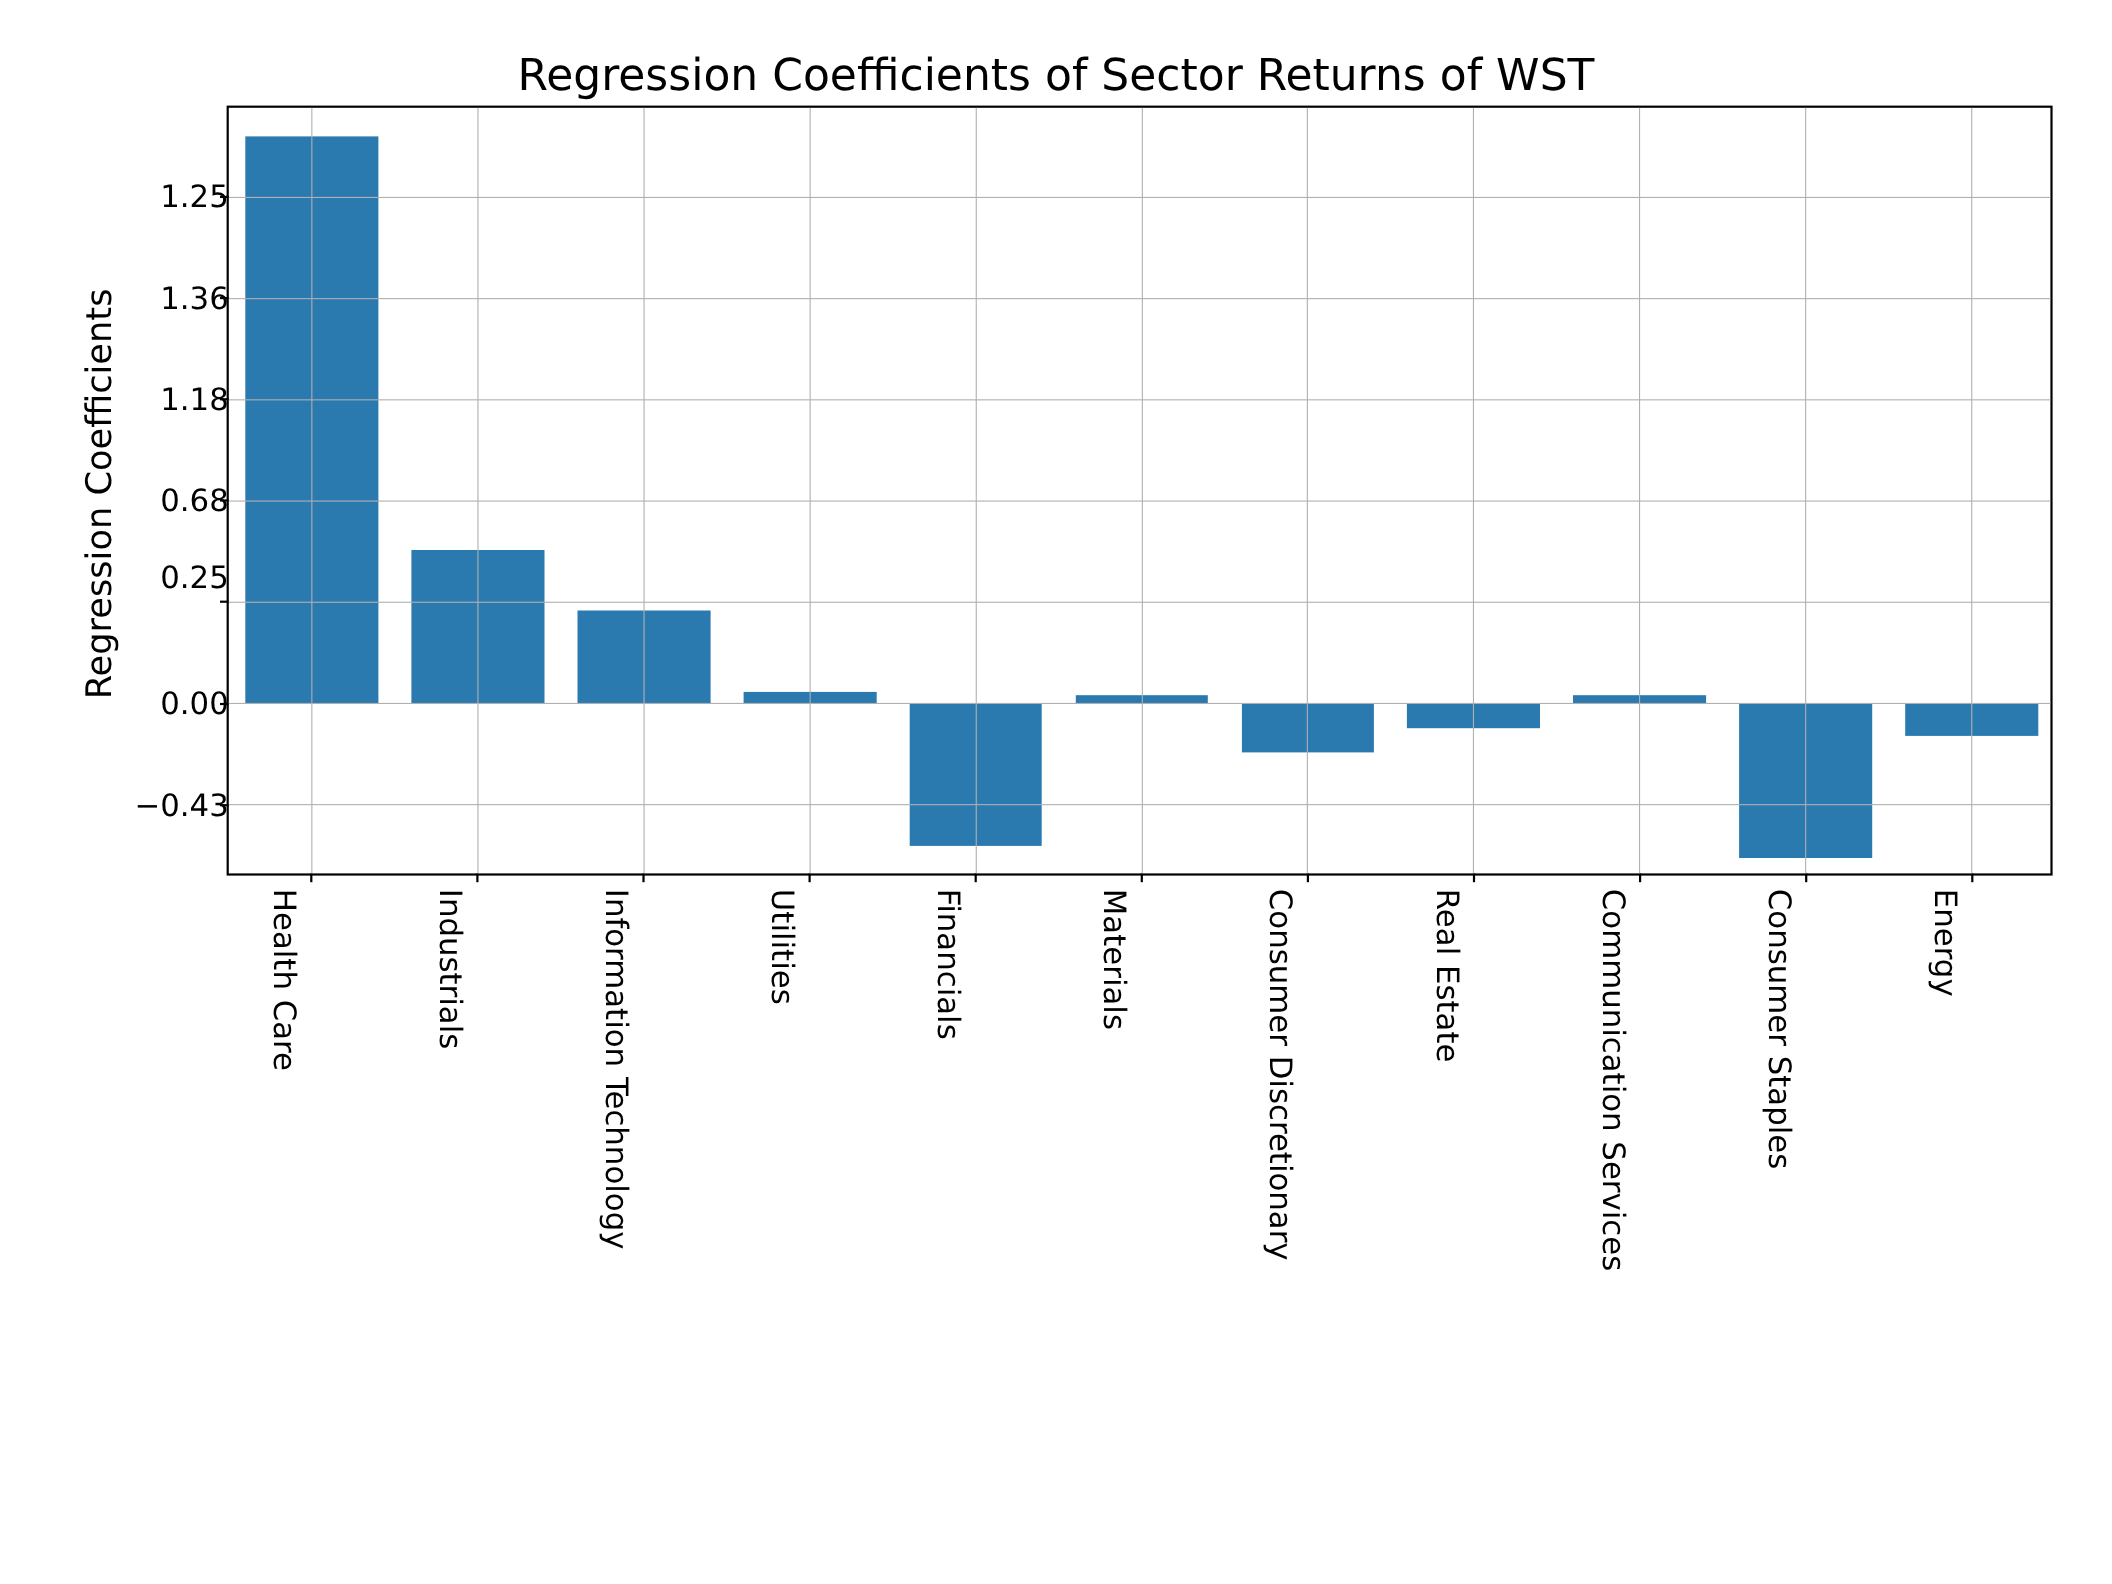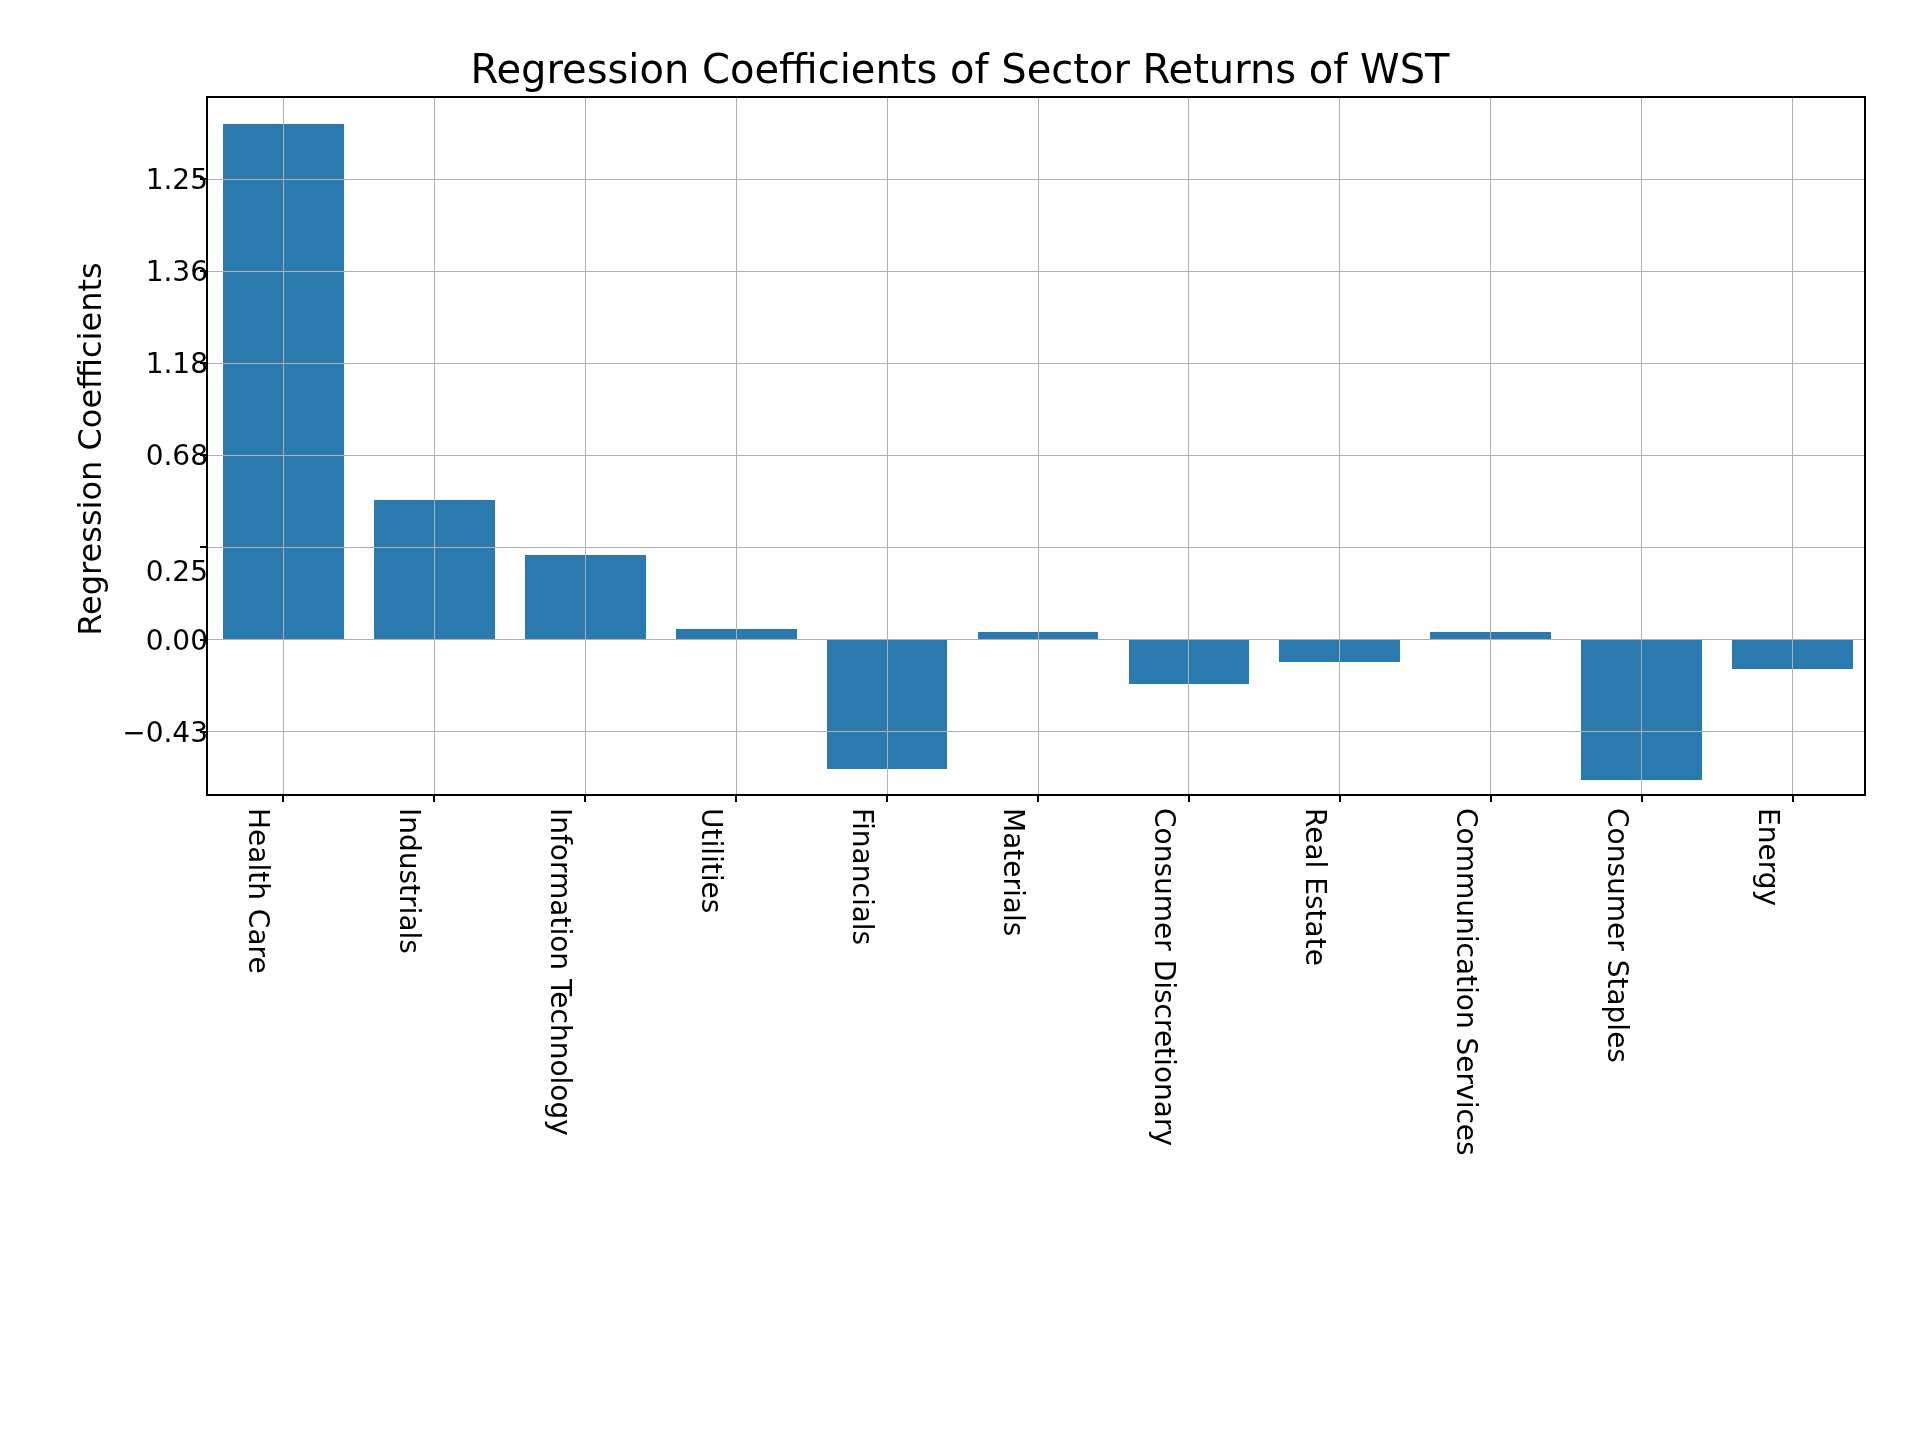--- a/index.html
+++ b/index.html
@@ -109,21 +109,21 @@
 
   <div id="plot" class="plot-area" style="left: 206px; top: 96px; width: 1660px; height: 700px;">
       <div class="grid-line-h" style="top: 633.184px; z-index: 1;"></div>
       <div class="ytick-mark" style="top: 632.684px;"></div>
       <div class="ytick-label" style="top: 633.684px;">−0.43</div>
       <div class="grid-line-h" style="top: 541.079px; z-index: 1;"></div>
       <div class="ytick-mark" style="top: 540.579px;"></div>
       <div class="ytick-label" style="top: 541.579px;">0.00</div>
       <div class="grid-line-h" style="top: 448.974px; z-index: 1;"></div>
       <div class="ytick-mark" style="top: 448.474px;"></div>
-      <div class="ytick-label" style="top: 473px; text-align: right;">0.25</div>
+      <div class="ytick-label" style="top: 427px; text-align: right;">0.25</div>
       <div class="grid-line-h" style="top: 356.868px; z-index: 1;"></div>
       <div class="ytick-mark" style="top: 356.368px;"></div>
       <div class="ytick-label" style="top: 357.368px;">0.68</div>
       <div class="grid-line-h" style="top: 264.763px; z-index: 1;"></div>
       <div class="ytick-mark" style="top: 264.263px;"></div>
       <div class="ytick-label" style="top: 265.263px;">1.18</div>
       <div class="grid-line-h" style="top: 172.658px; z-index: 1;"></div>
       <div class="ytick-mark" style="top: 172.158px;"></div>
       <div class="ytick-label" style="top: 173.158px;">1.36</div>
       <div class="grid-line-h" style="top: 80.5526px; z-index: 1;"></div>

